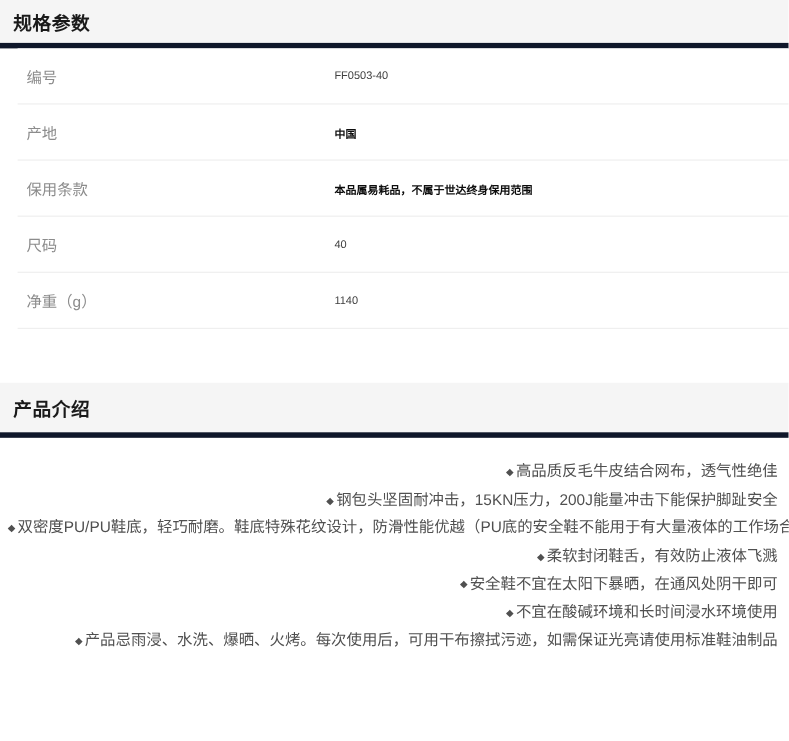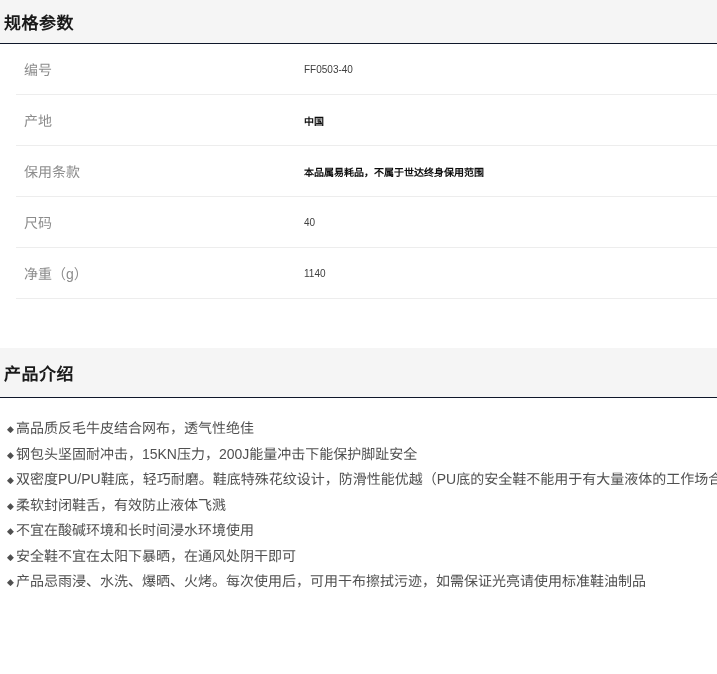--- a/index.html
+++ b/index.html
@@ -10,24 +10,24 @@
   }
   body {
     height: 674px;
     overflow: hidden;
     position: relative;
   }
 
   
   .section-header {
     background: #f5f5f5;
-    border-bottom: 1px solid #0f172a;
+    border-bottom: 5px solid #0f172a;
     display: flex;
     align-items: center;
-    padding-left: 4px;
+    padding-left: 12px;
   }
   .section-header.h-specs { height: 44px; }
   .section-header.h-intro { height: 50px; }
   .section-header h2 {
     font-size: 17px;
     font-weight: 700;
     color: #1a1a1a;
     letter-spacing: 0.5px;
   }
 
@@ -55,20 +55,21 @@
     font-weight: 700;
   }
 
   
   .section-gap { height: 49px; background: #ffffff; }
 
   
   .intro-list {
     list-style: none;
     padding: 18px 10px 0 7px;
+    text-align: right;
   }
   .intro-item {
     font-size: 14px;
     line-height: 24.5px;
     color: #505050;
     white-space: nowrap;
   }
   .bullet-glyph {
     font-size: 9px;
     color: #505050;
@@ -112,17 +113,17 @@
 
 <section>
   <header class="section-header h-intro">
     <h2>产品介绍</h2>
   </header>
   <ul class="intro-list" id="intro-list">
       <li class="intro-item"><span class="bullet-glyph">◆</span><span>高品质反毛牛皮结合网布，透气性绝佳</span></li>
       <li class="intro-item"><span class="bullet-glyph">◆</span><span>钢包头坚固耐冲击，15KN压力，200J能量冲击下能保护脚趾安全</span></li>
       <li class="intro-item"><span class="bullet-glyph">◆</span><span>双密度PU/PU鞋底，轻巧耐磨。鞋底特殊花纹设计，防滑性能优越（PU底的安全鞋不能用于有大量液体的工作场合）</span></li>
       <li class="intro-item"><span class="bullet-glyph">◆</span><span>柔软封闭鞋舌，有效防止液体飞溅</span></li>
+      <li class="intro-item"><span class="bullet-glyph">◆</span><span>安全鞋不宜在太阳下暴晒，在通风处阴干即可</span></li>
       <li class="intro-item"><span class="bullet-glyph">◆</span><span>不宜在酸碱环境和长时间浸水环境使用</span></li>
-      <li class="intro-item"><span class="bullet-glyph">◆</span><span>安全鞋不宜在太阳下暴晒，在通风处阴干即可</span></li>
       <li class="intro-item"><span class="bullet-glyph">◆</span><span>产品忌雨浸、水洗、爆晒、火烤。每次使用后，可用干布擦拭污迹，如需保证光亮请使用标准鞋油制品</span></li>
     </ul>
 </section>
 
 </body></html>

